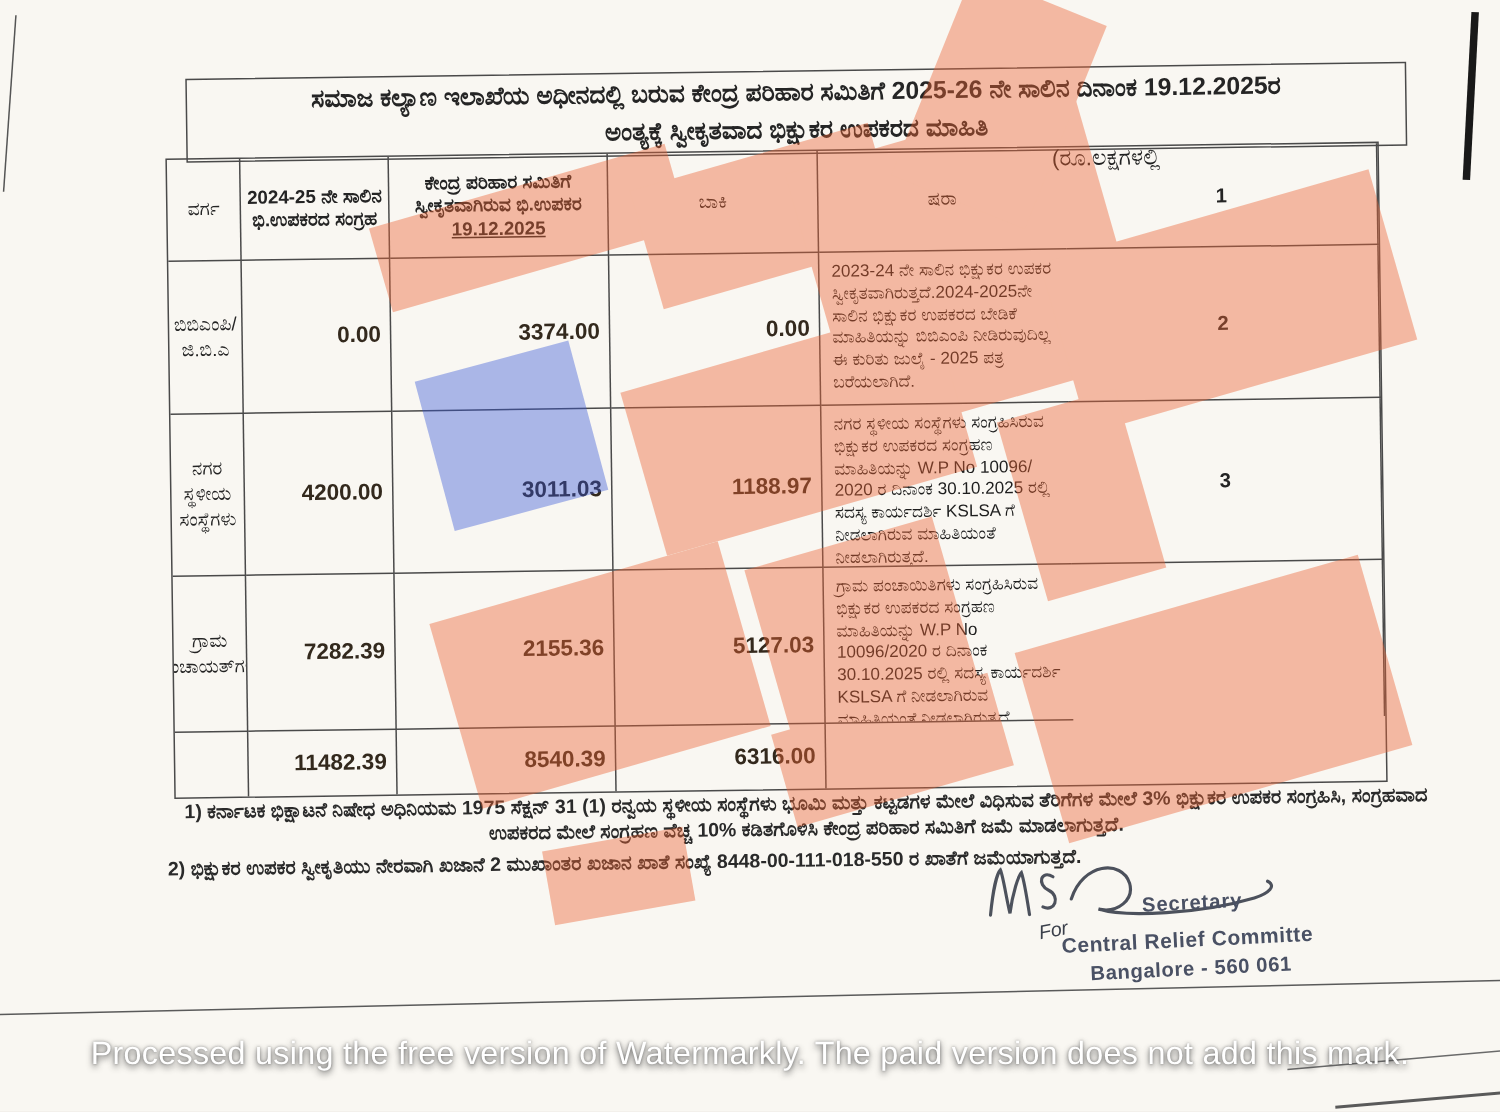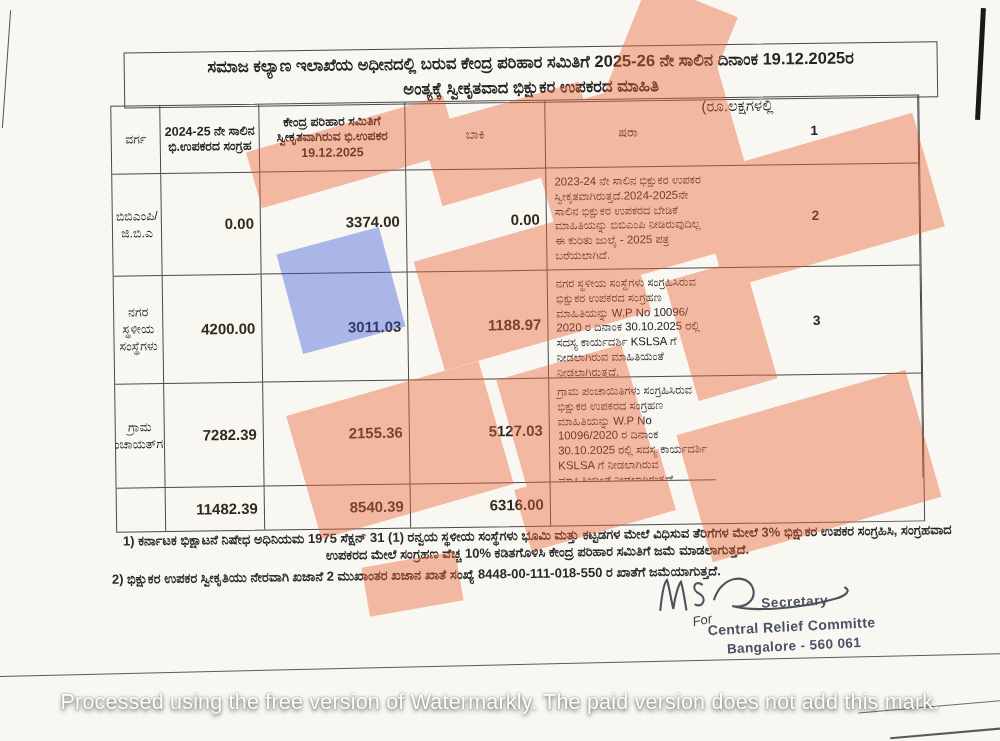--- a/index.html
+++ b/index.html
@@ -38,21 +38,21 @@
   }
   .cell{
     border-right:1.2px solid #4a4a4a;border-bottom:1.2px solid #4a4a4a;
     box-sizing:border-box;overflow:hidden;
   }
   .cell.last-col{border-right:none;}
   .cell.last-row{border-bottom:none;}
   .hc{display:flex;flex-direction:column;justify-content:center;align-items:center;
       text-align:center;font-size:12.5px;color:#242424;padding:2px 4px;}
   .hc.bold{font-weight:bold;}
-  .hdate{font-weight:bold;margin-top:1px;}
+  .hdate{font-weight:bold;margin-top:1px;text-decoration:underline;}
   .slc{display:flex;align-items:center;justify-content:center;
        font-size:13.5px;font-weight:bold;color:#242424;}
   .catc{display:flex;align-items:center;justify-content:center;text-align:center;
         font-size:12.5px;color:#242424;padding:0 6px;line-height:1.35;}
   .numc{display:flex;align-items:center;justify-content:flex-end;
         font-size:15px;font-weight:bold;color:#33291d;padding-right:6px;}
   .remc{font-size:11.4px;font-weight:500;color:#1d1d1d;line-height:1.3;
         padding:6px 7px 4px 8px;}
   
   .notes{position:absolute;left:108px;top:527px;width:852px;

